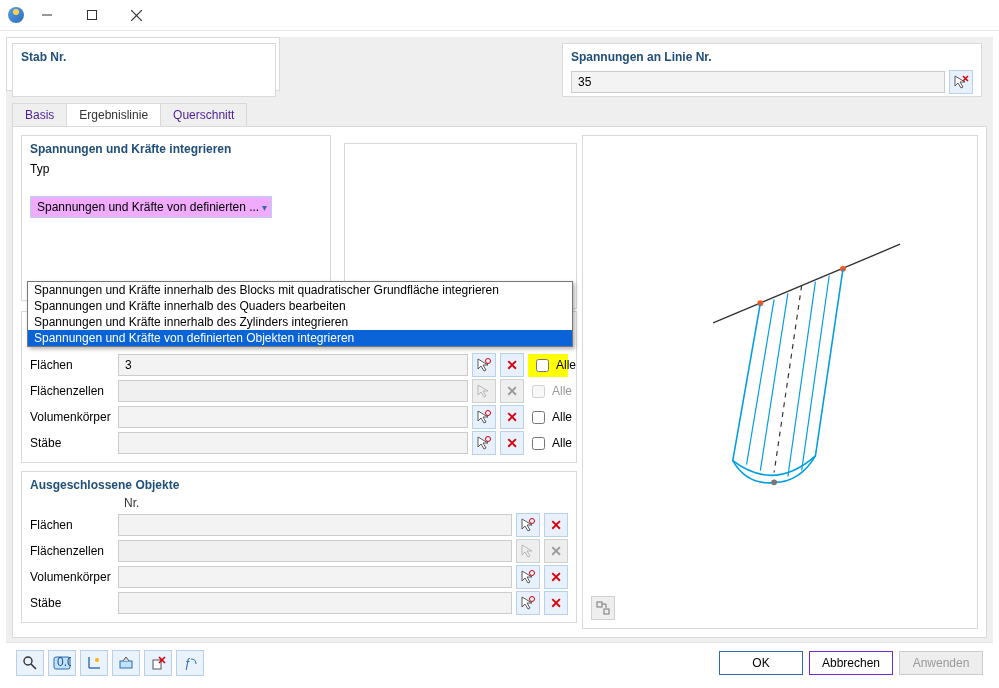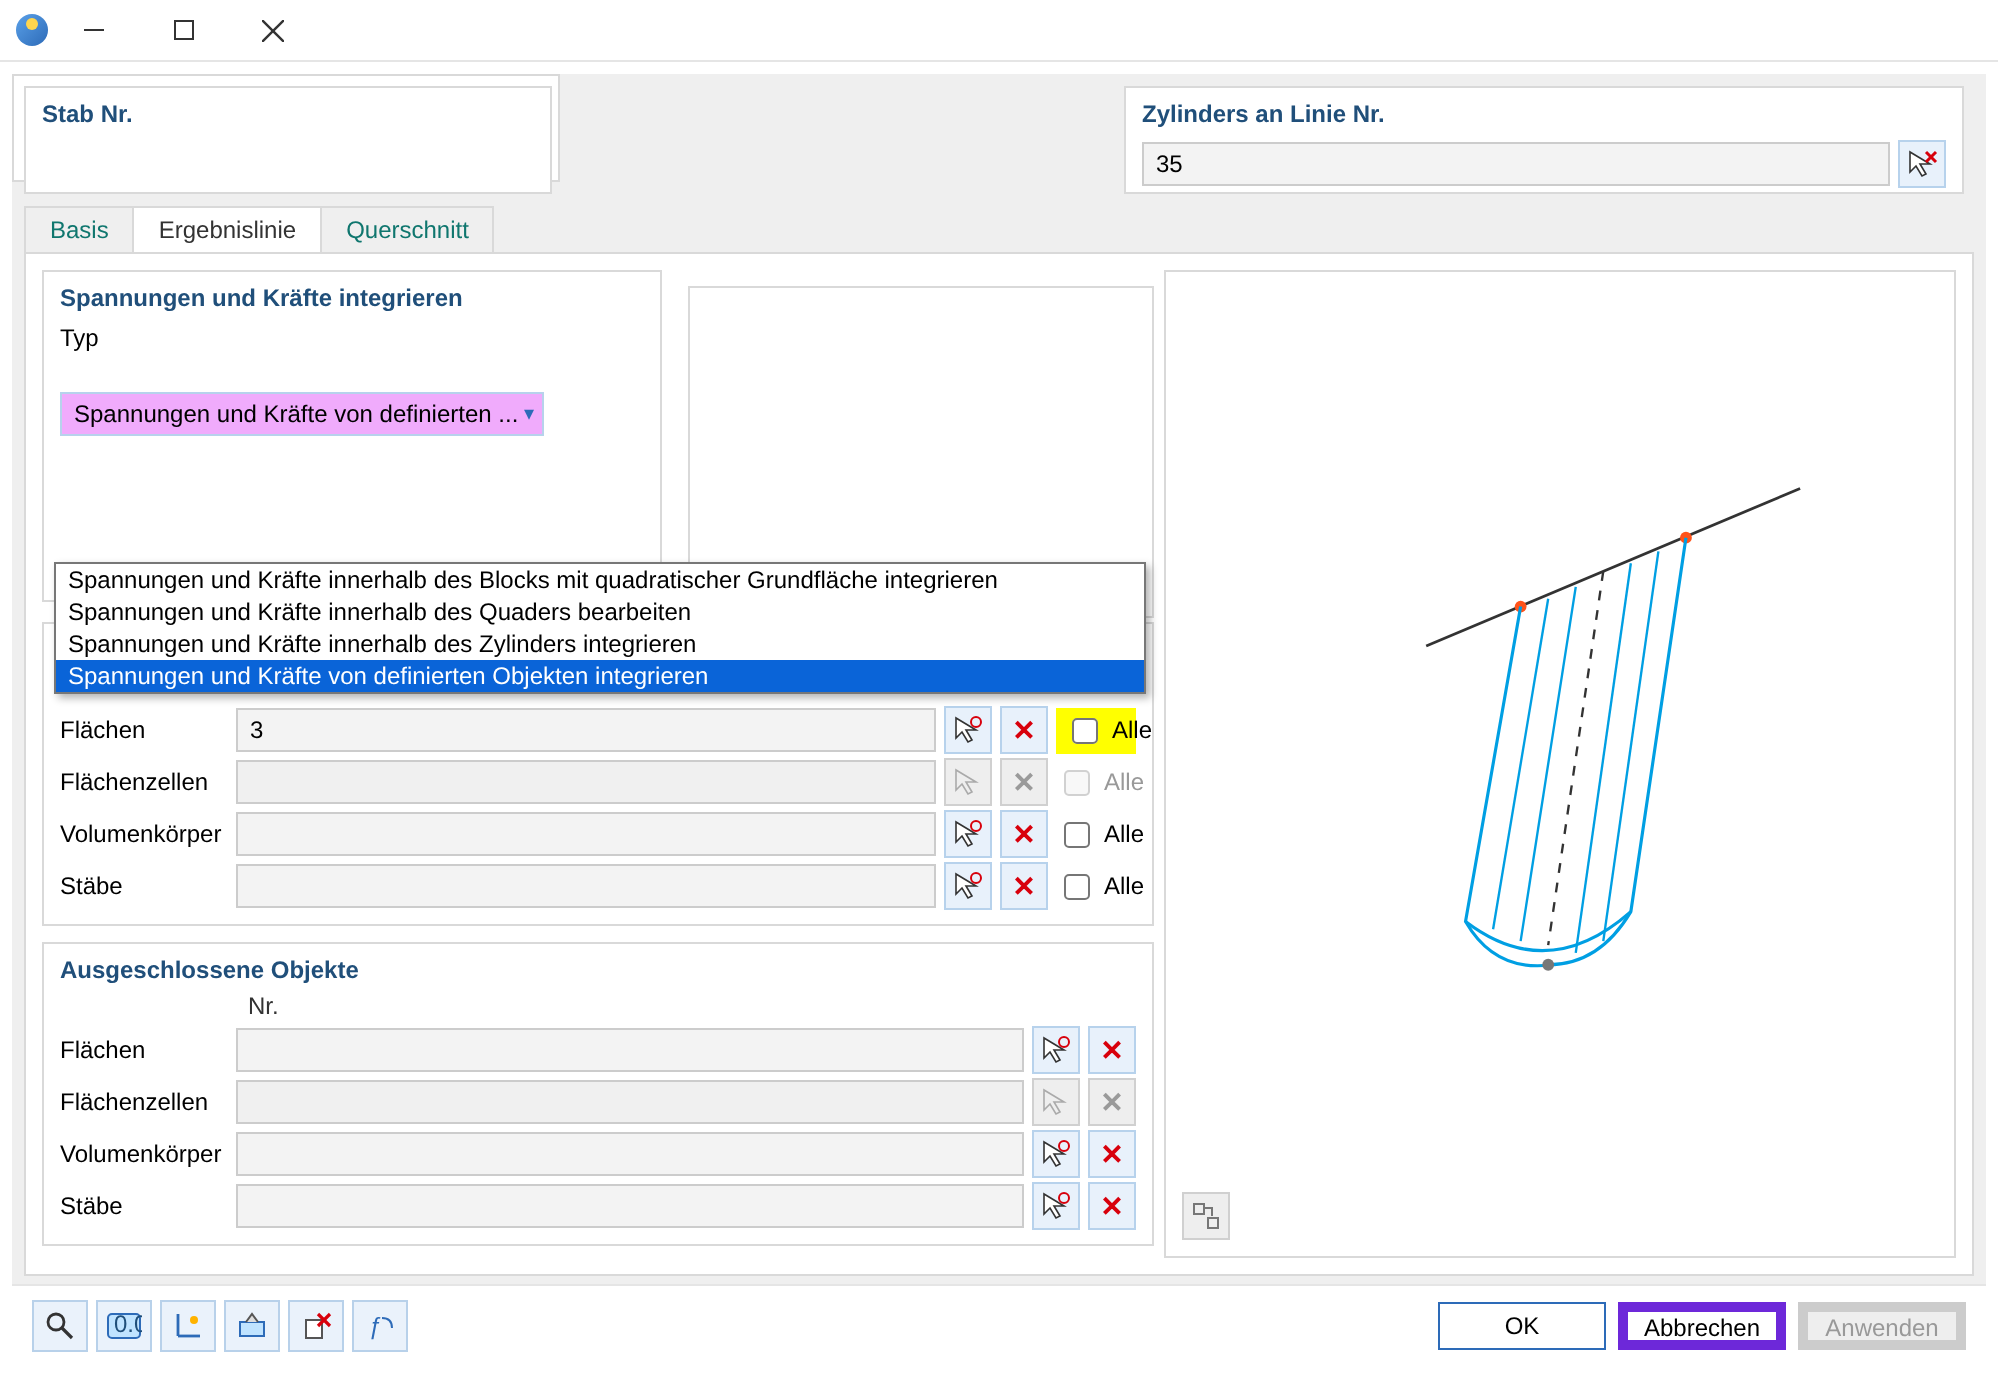--- a/index.html
+++ b/index.html
@@ -16,21 +16,21 @@
   .stabnr { left: 6px; top: 6px; width: 264px; height: 54px; }
   .assigned { left: 556px; top: 6px; width: 420px; height: 54px; }
   .midgrp { left: 276px; top: 6px; width: 274px; height: 54px; background:#fff; border:1px solid #d9d9d9; }
   .small-input { width: 100%; height: 22px; border: 1px solid #ccc; background: #f3f3f3; padding: 0 6px; }
   .assigned-row { display:flex; gap:4px; align-items:center; }
   .assigned-row input { flex:1; }
   .iconbtn { width: 24px; height: 24px; background: #e8f1fb; border: 1px solid #b7d2ec; display: inline-flex; align-items: center; justify-content: center; cursor: pointer; }
   .iconbtn.disabled { background:#eee; border-color:#d0d0d0; color:#888; cursor:default; }
   .tabs { position: absolute; left: 6px; top: 66px; display: flex; }
   .tab { padding: 4px 12px 5px; background: #fff; border: 1px solid #d9d9d9; border-bottom: none; margin-right: -1px; color:#333; cursor:pointer; }
-  .tab.inactive { background: #efefef; color:#0f766e; }
+  .tab.inactive { background: #efefef; color:#4c1d95; }
   .mainbox { position: absolute; left: 6px; right: 6px; top: 89px; bottom: 44px; background:#fff; border:1px solid #d9d9d9; }
   .left-col { position: absolute; left: 8px; top: 8px; width: 548px; bottom: 8px; }
   .right-col { position: absolute; right: 8px; top: 8px; width: 396px; bottom: 8px; background:#fff; border:1px solid #d9d9d9; }
   .panel { background:#fff; border:1px solid #d9d9d9; padding: 6px 8px; margin-bottom: 8px; }
   .panel .ptitle { color:#204f7a; font-weight:600; margin-bottom: 4px; }
   .combo { position: relative; width: 242px; height: 22px; border:1px solid #b7d2ec; background:#f0abfc; display:flex; align-items:center; padding:0 4px 0 6px; cursor:pointer;justify-content:center; }
   .combo .cval { flex:1; white-space:nowrap; overflow:hidden; text-overflow:ellipsis; }
   .combo .carrow { color:#2d6bb8; font-size:10px; }
   .dropdown { position:absolute; left: 14px; top: 154px; width: 546px; background:#fff; border:1px solid #777; box-shadow: 2px 2px 4px rgba(0,0,0,0.3); z-index: 100; }
   .dropdown div { padding:1px 6px; white-space:nowrap; cursor:pointer; }
@@ -40,21 +40,21 @@
   .objrow .inp { flex:1; height:22px; border:1px solid #ccc; background:#f3f3f3; padding:0 6px; }
   .objrow .inp.disabled { background:#f0f0f0; color:#888; }
   .chk-holder { width: 40px; display:flex; align-items:center; gap:4px; }
   .chk-holder.hl { background:#ffff00; padding: 2px 4px; }
   .nr-header { font-size:12px; color:#333; margin: 2px 0 2px 94px; }
   .red-x { color:#d8000c; font-weight:bold; font-size:14px; }
   .grey-x { color:#9a9a9a; font-weight:bold; font-size:14px; }
   .footer { position:absolute; left:0; right:0; bottom:0; height: 40px; display:flex; align-items:center; padding:0 10px; background:#fff; border-top:1px solid #e5e5e5; }
   .toolbtn { width:28px; height:26px; margin-right:4px; background:#eaf2fb; border:1px solid #b8d1ea; display:inline-flex; align-items:center; justify-content:center; cursor:pointer; }
   .spacer { flex:1; }
-  .btn { width:84px; height:24px; border:5px solid #6d28d9; background:#fff; margin-left:6px; cursor:pointer; }
+  .btn { width:84px; height:24px; border:1px solid #6d28d9; background:#fff; margin-left:6px; cursor:pointer; }
   .btn.primary { border:1px solid #2d6bb8; }
   .btn.disabled { background:#eee; color:#999; border-color:#ccc; cursor:default; }
   .preview-corner { position:absolute; left:8px; bottom:8px; }
   svg.pick-cursor-svg { width:16px; height:16px; }
   .midblank { position:absolute; left:323px; top:8px; width:233px; height:166px; background:#fff; border:1px solid #d9d9d9; }
 </style>
 </head>
 <body>
 
 <div class="titlebar">
@@ -77,21 +77,21 @@
   </div>
 </div>
 
 <div class="content">
   <div class="inner">
     <div class="grp stabnr">
       <div class="grp-title">Stab Nr.</div>
     </div>
     <div class="midgrp"></div>
     <div class="grp assigned">
-      <div class="grp-title">Zylinders an Linie Nr.</div>
+      <div class="grp-title">Spannungen an Linie Nr.</div>
       <div class="assigned-row">
         <input class="small-input" value="35" style="">
         <span class="iconbtn">
           <svg class="pick-cursor-svg">
               <polygon points="2,2 2,12 5,9 8,14 10,13 7,8 12,8" fill="#fff" stroke="#333" stroke-width="0.8"></polygon>
               <line x1="10" y1="2" x2="15" y2="7" stroke="#d8000c" stroke-width="1.5"></line>
               <line x1="15" y1="2" x2="10" y2="7" stroke="#d8000c" stroke-width="1.5"></line>
             </svg>
         </span>
       </div>

